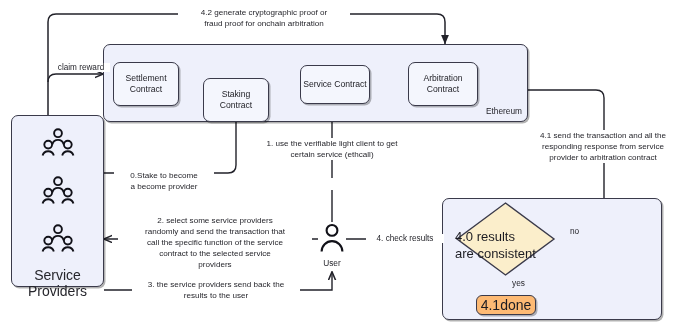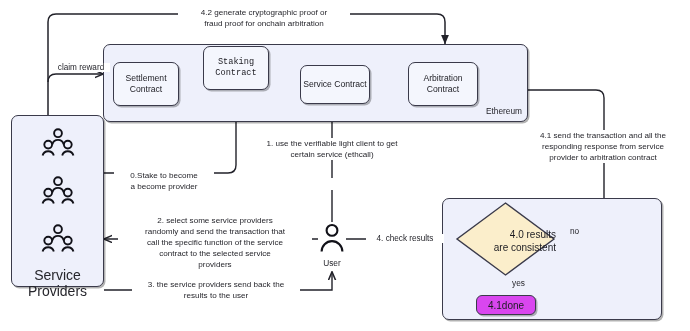--- a/index.html
+++ b/index.html
@@ -39,25 +39,25 @@
     background: #f4f6fd;
     border: 1.3px solid #3a3a4a;
     border-radius: 7px;
     box-shadow: 1.5px 1.5px 0 rgba(0,0,0,0.28);
     font-size: 8.6px;
     color: #1c1c22;
     line-height: 1.32;
     padding: 2px;
   }
   .plain-box {
-    background: #d946ef;
+    background: #fdba74;
     border: 1.3px solid #3a3a4a;
     border-radius: 6px;
     box-shadow: 1.5px 1.5px 0 rgba(0,0,0,0.28);
-    font-size: 10px;
+    font-size: 14px;
     color: #1c1c22;
   }
   .edge-label {
     position: absolute;
     font-size: 8.1px;
     color: #26262c;
     line-height: 1.36;
     text-align: center;
     background: #ffffff;
     padding: 0 2px;
@@ -91,24 +91,24 @@
     width: 100%;
   }
   .user-title {
     position: absolute;
     font-size: 8.3px;
     color: #26262c;
     text-align: center;
   }
   .diamond-text {
     position: absolute;
-    font-size: 10px;
+    font-size: 13px;
     color: #1c1c22;
     line-height: 1.34;
-    text-align: right;
+    text-align: left;
     width: 100%;
   }
   .yn-label {
     position: absolute;
     font-size: 8.3px;
     color: #26262c;
     background: transparent;
   }
 </style>
 </head>
@@ -149,21 +149,21 @@
 
   <div class="node container-box" style="left:103px; top:44px; width:425px; height:78px;"></div>
 
   <div class="corner-label" style="left:460px; top:106px; width:62px;">Ethereum</div>
 
   <div class="node contract-box" style="left:113px; top:62px; width:66px; height:44px; flex-direction:column;">
     <span>Settlement</span>
     <span>Contract</span>
   </div>
 
-  <div class="node contract-box" style="left:203px; top:46px; width:66px; height:44px; flex-direction:column;font-family:Liberation Mono, monospace;">
+  <div class="node contract-box" style="left:203px; top:78px; width:66px; height:44px; flex-direction:column;">
     <span>Staking</span>
     <span>Contract</span>
   </div>
 
   <div class="node contract-box" style="left:300px; top:65px; width:70px; height:39px; flex-direction:column;">
     <span>Service Contract</span>
   </div>
 
   <div class="node contract-box" style="left:408px; top:62px; width:70px; height:44px; flex-direction:column;">
     <span>Arbitration</span>

